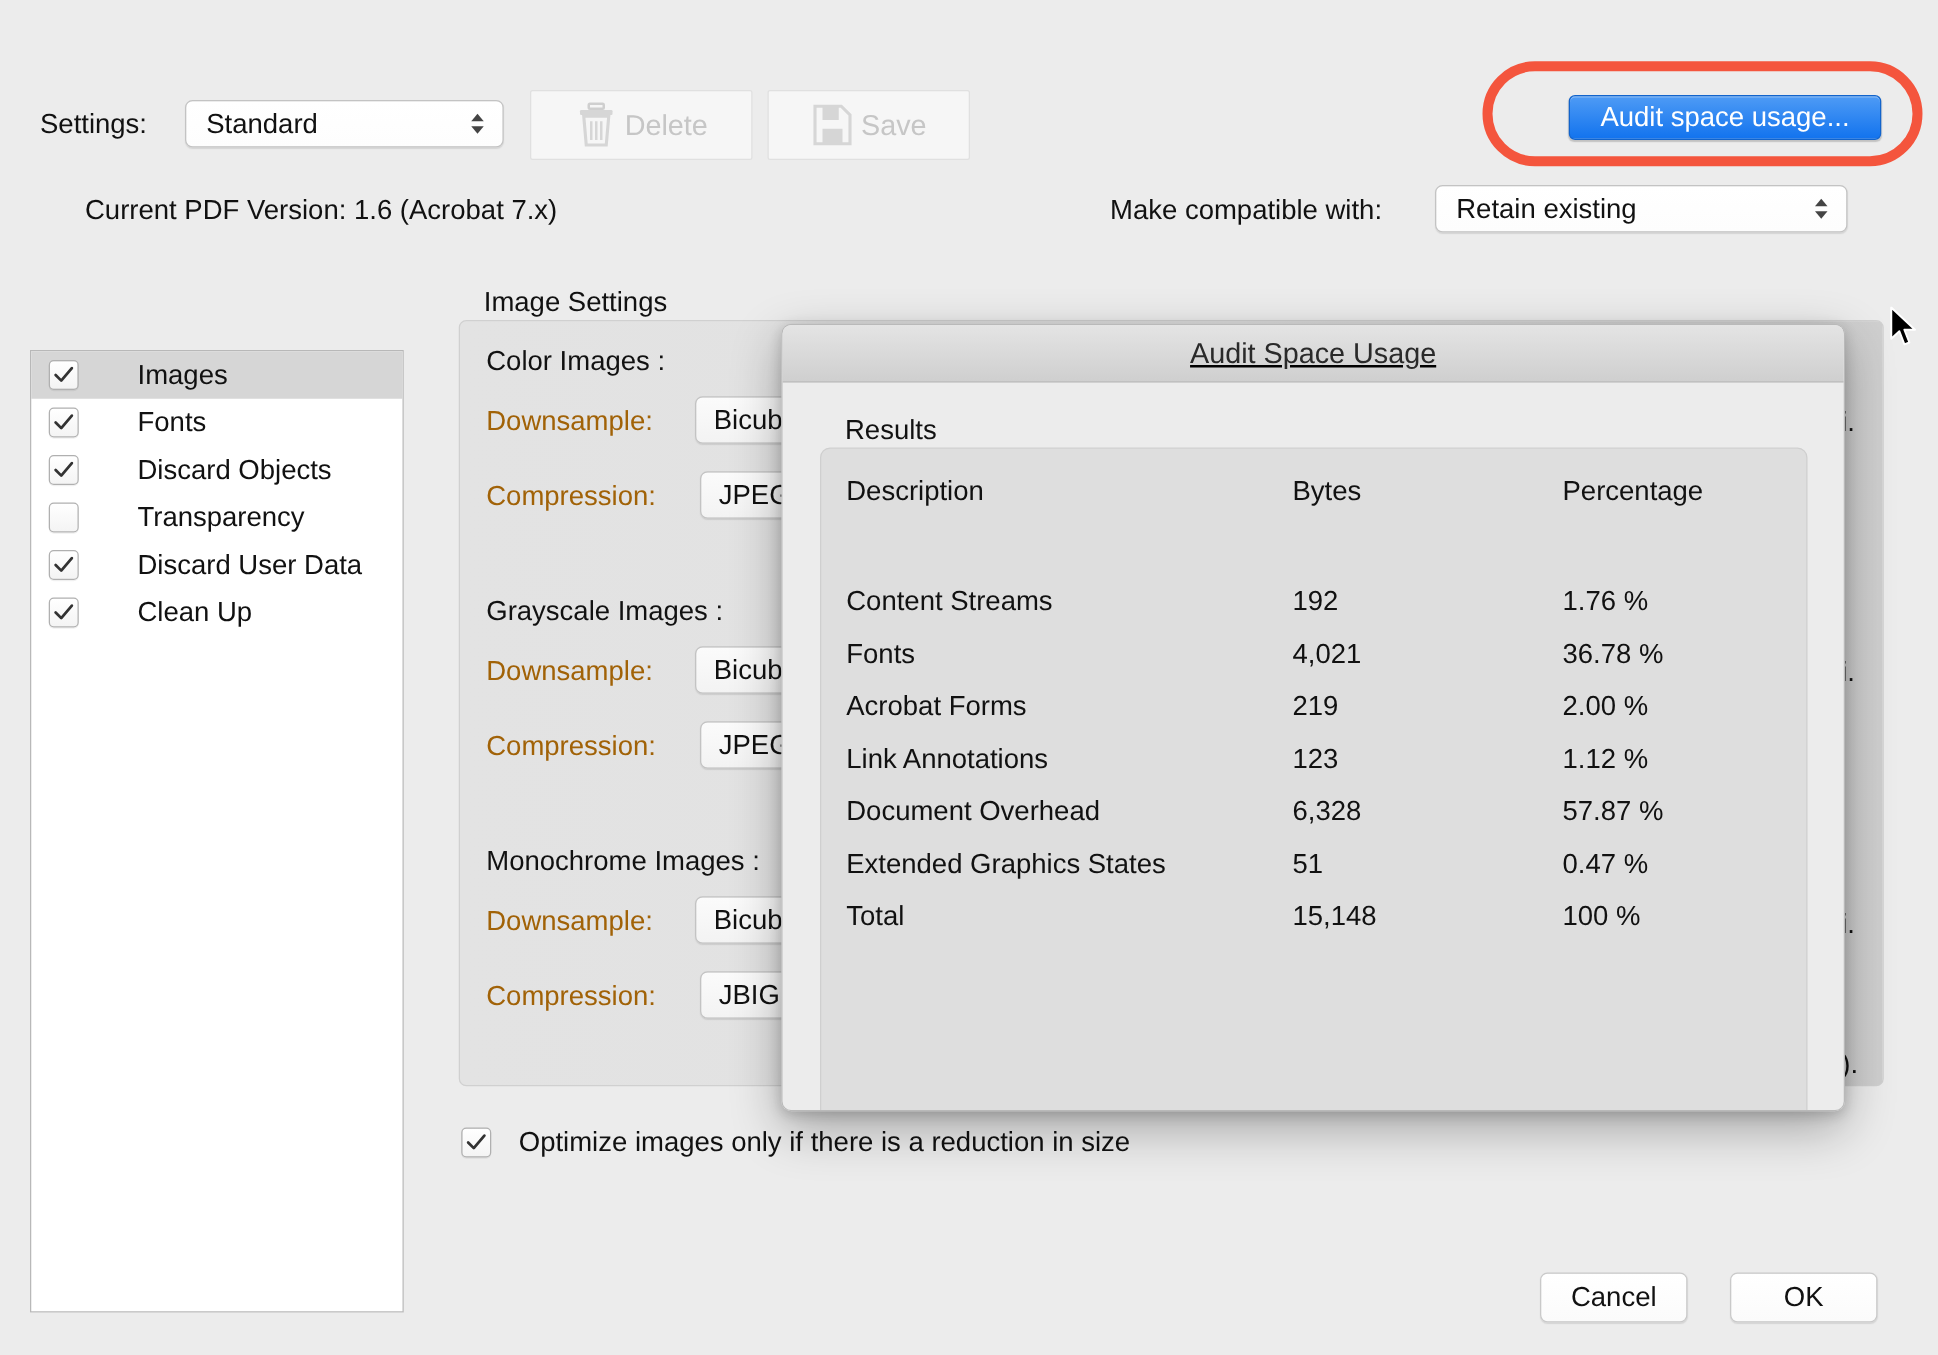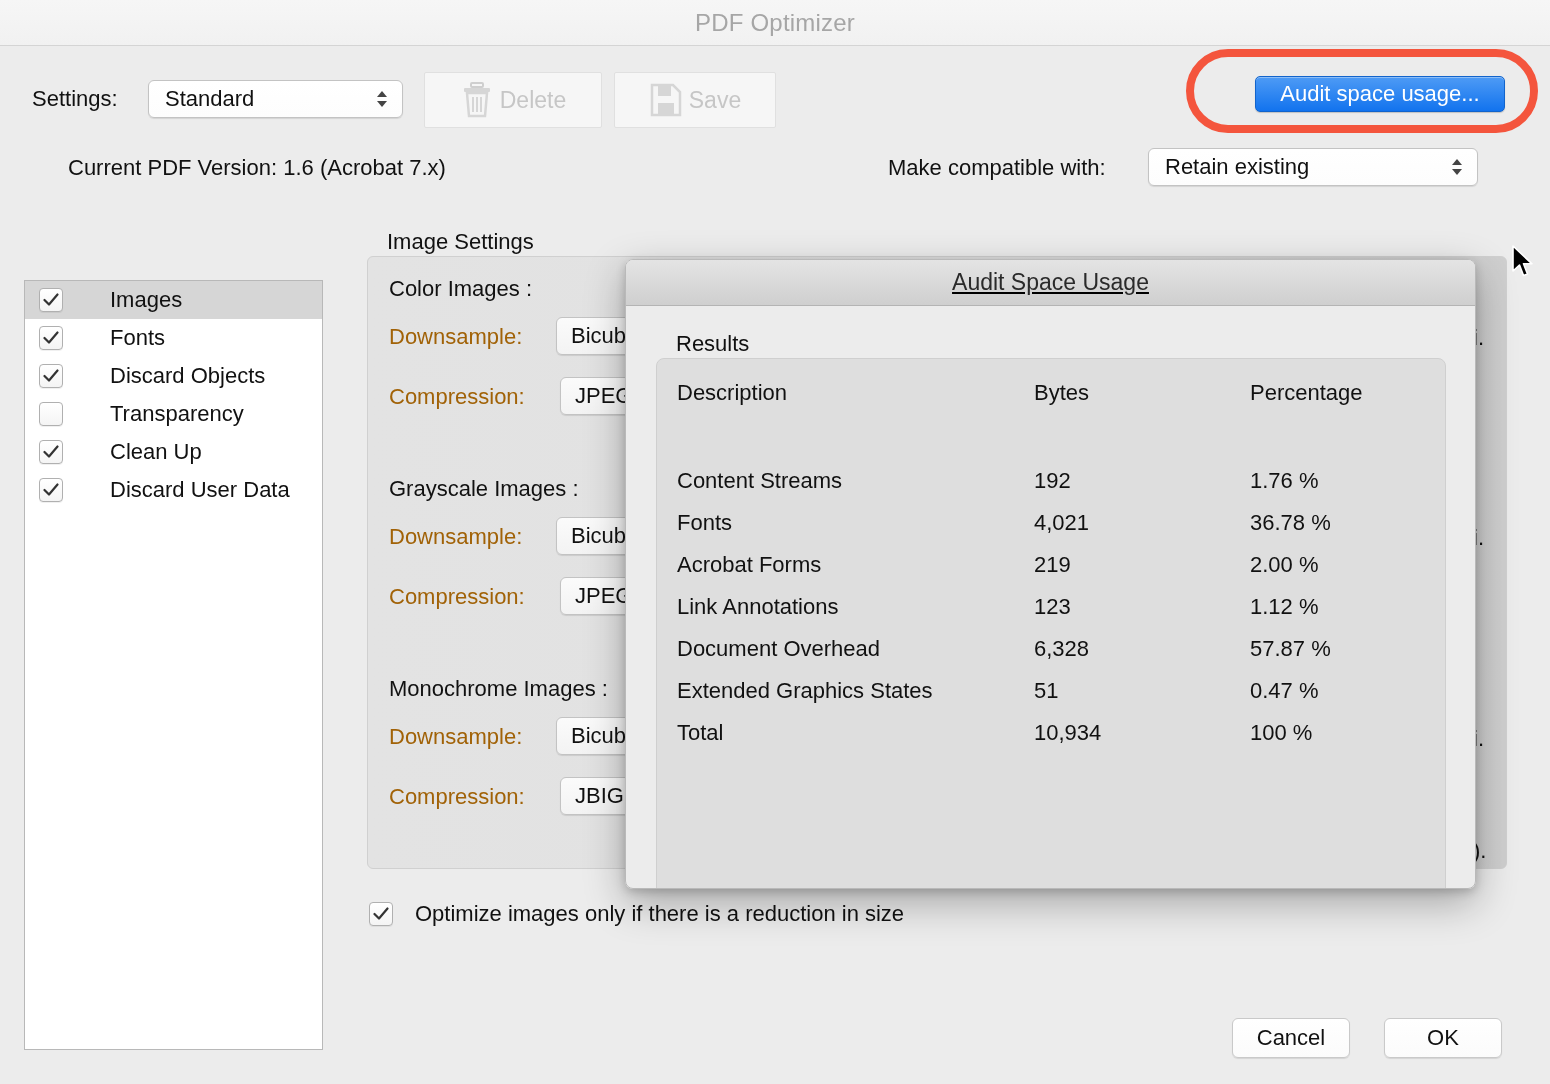--- a/index.html
+++ b/index.html
@@ -214,23 +214,20 @@
   #results-table .header { margin-bottom: 46px; }
 
   
   #cursor { position: absolute; left: 1511px; top: 245px; }
 </style>
 </head>
 <body>
 
 <div id="app">
 
-  <div class="titlebar">
-    <div class="title">PDF Optimizer</div>
-  </div>
 
   <div class="settings-label">Settings:</div>
 
   <div class="popup" id="settings-popup">
     <span class="val">Standard</span>
     <span class="stepper">
       <svg width="14" height="20" viewBox="0 0 14 20">
           <path d="M7 2 L12 8 L2 8 Z" fill="#444"></path>
           <path d="M7 18 L12 12 L2 12 Z" fill="#444"></path>
         </svg>
@@ -305,29 +302,29 @@
       <div class="panel-row">
         <span class="cb"></span>
         <span class="plabel">Transparency</span>
       </div>
       <div class="panel-row">
         <span class="cb">
           <svg width="16" height="14" viewBox="0 0 16 14">
             <path d="M1.5 7 L6 11.5 L14.5 1.5" fill="none" stroke="#333" stroke-width="2.2" stroke-linecap="round" stroke-linejoin="round"></path>
           </svg>
         </span>
-        <span class="plabel">Clean Up</span>
+        <span class="plabel">Discard User Data</span>
       </div>
       <div class="panel-row">
         <span class="cb">
           <svg width="16" height="14" viewBox="0 0 16 14">
             <path d="M1.5 7 L6 11.5 L14.5 1.5" fill="none" stroke="#333" stroke-width="2.2" stroke-linecap="round" stroke-linejoin="round"></path>
           </svg>
         </span>
-        <span class="plabel">Discard User Data</span>
+        <span class="plabel">Clean Up</span>
       </div>
     </div>
 
   <div id="image-settings-title">Image Settings</div>
   <div id="image-settings-box"></div>
   <div id="image-settings-fields">
       <div class="grp-title" style="left: 389px; top: 276px;">Color Images :</div>
       <div class="fld-label" style="left: 389px; top: 324px;">Downsample:</div>
       <div class="clip-popup" style="left: 556px; top: 317px; width: 90px;">
         <span>Bicub</span>
@@ -410,21 +407,21 @@
           <div class="c-bytes">6,328</div>
           <div class="c-pct">57.87 %</div>
         </div>
         <div class="rt-row">
           <div class="c-desc">Extended Graphics States</div>
           <div class="c-bytes">51</div>
           <div class="c-pct">0.47 %</div>
         </div>
         <div class="rt-row">
           <div class="c-desc">Total</div>
-          <div class="c-bytes">10,934</div>
+          <div class="c-bytes">15,148</div>
           <div class="c-pct">100 %</div>
         </div>
       </div>
 
   </div>
 
   <div id="cursor">
     <svg width="24" height="34" viewBox="0 0 24 34">
       <path d="M2 1 L2 26 L8.5 20 L12.5 30.5 L16.5 29 L12.5 18.8 L21 18.8 Z" fill="#000" stroke="#fff" stroke-width="1.6" stroke-linejoin="round"></path>
     </svg>

